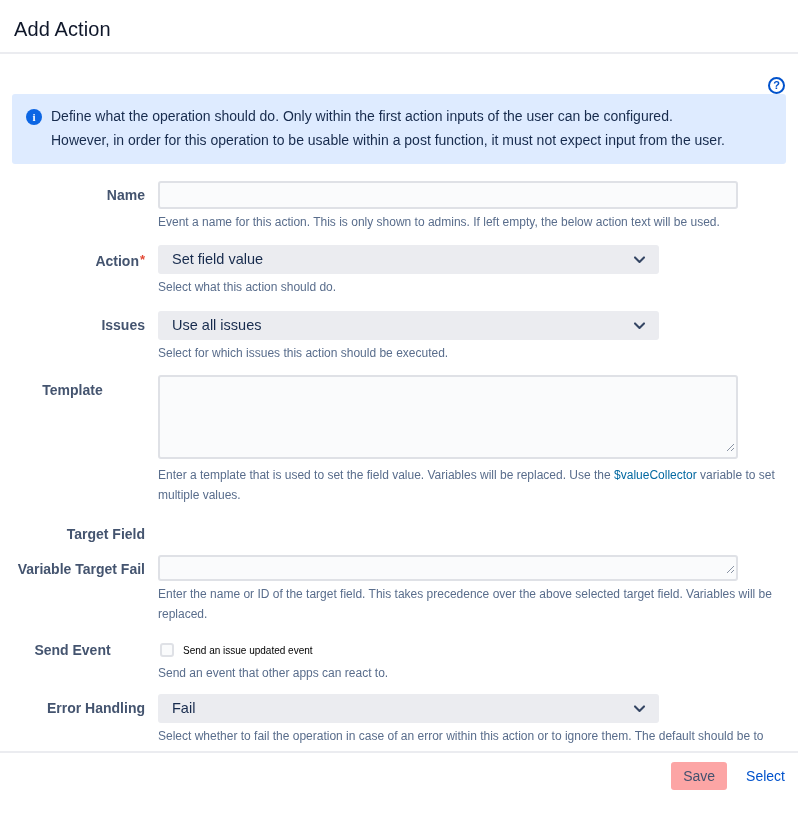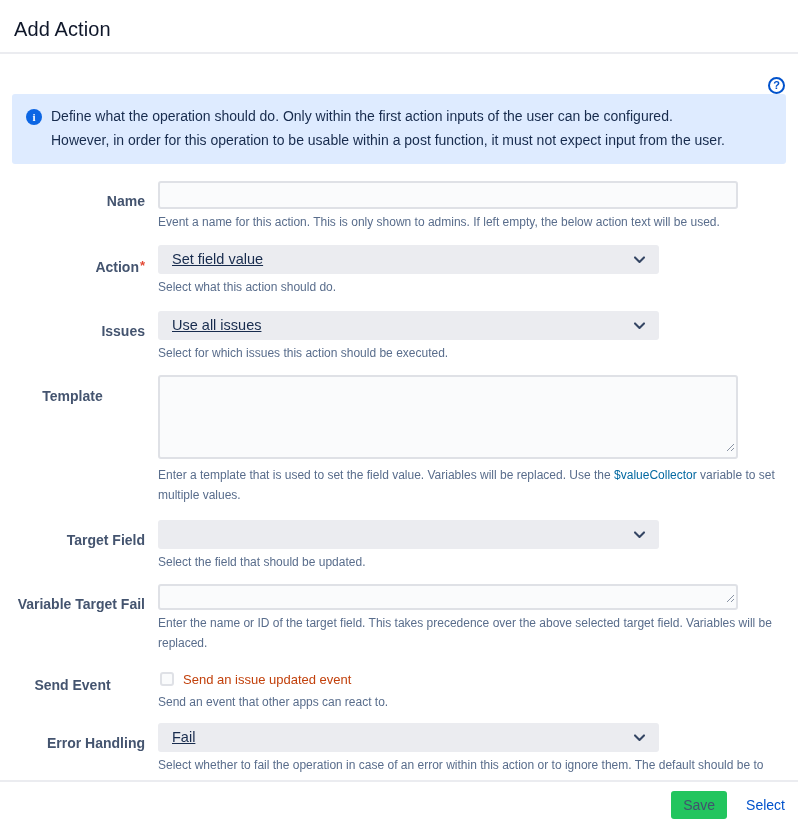--- a/index.html
+++ b/index.html
@@ -23,30 +23,30 @@
   .banner { margin:0 12px; height:70px; background:#DEEBFF; border-radius:3px;
             display:flex; padding:10px 16px 0 14px; }
   .info-icon { width:16px; height:16px; border-radius:50%; background:#0C66E4; color:#fff;
                font-size:11px; font-weight:700; font-family:"Liberation Serif", serif;
                display:flex; align-items:center; justify-content:center; margin-top:5px; flex:none; }
   .banner-text { margin-left:9px; font-size:14px; line-height:24px; color:#172B4D; }
 
   
   .form { margin-top:17px; }
   .row { display:flex; }
-  .lbl { width:145px; flex:none; text-align:right; font-size:14px; font-weight:600; color:#44546F; line-height:17px;margin-top:6px; }
+  .lbl { width:145px; flex:none; text-align:right; font-size:14px; font-weight:600; color:#44546F; line-height:17px; }
   .pt6 { padding-top:6px; } .pt7 { padding-top:7px;text-align:center; } .pt2 { padding-top:2px;text-align:center; }
   .ctl { margin-left:13px; flex:1; }
   .req { color:#E34935; font-size:13px; vertical-align:2px; margin-left:1px; }
 
   .text-input { width:580px; height:28px; background:#FAFBFC; border:2px solid #DFE1E6; border-radius:3px;
                 font-family:inherit; font-size:14px; color:#172B4D; padding:0 8px; outline:none; display:block; }
 
   .select { width:501px; height:29px; background:#EBECF0; border-radius:3px; display:flex; align-items:center;
-            padding:0 12px 0 14px; cursor:pointer;text-decoration:underline; }
+            padding:0 12px 0 14px; cursor:pointer; }
   .select-value { flex:1; font-size:14.5px; color:#172B4D; line-height:29px; white-space:nowrap; overflow:hidden; }
   .chev { flex:none; display:flex; align-items:center; }
 
   .ta-wrap { position:relative; width:580px; }
   textarea { width:580px; background:#FAFBFC; border:2px solid #DFE1E6; border-radius:3px; resize:none;
              font-family:inherit; font-size:14px; color:#172B4D; padding:6px 8px; outline:none; display:block; }
   .ta-big { height:84px; }
   .ta-small { height:26px; padding:2px 8px; }
   .resize-grip { position:absolute; right:3px; bottom:3px; pointer-events:none; }
 
@@ -54,25 +54,25 @@
   .help.mt6 { margin-top:6px; }
   .help.nowrap { white-space:nowrap; overflow:hidden; max-width:640px; }
   .help a { color:#0369a1; text-decoration:none; cursor:pointer;text-align:center; }
 
   .mb13{margin-bottom:13px;} .mb14{margin-bottom:14px;} .mb12{margin-bottom:12px;} .mb15{margin-bottom:15px;}
   .mb16{margin-bottom:16px;} .mb11{margin-bottom:11px;} .mb5{margin-bottom:5px;}
 
   .chk-line { display:flex; align-items:center; height:20px; }
   .checkbox { appearance:none; -webkit-appearance:none; width:14px; height:14px; background:#FAFBFC;
               border:2px solid #DFE1E6; border-radius:3px; cursor:pointer; margin:0 9px 0 2px; flex:none; }
-  .chk-label { font-size:13px; color:#c2410c; font-weight:400; cursor:pointer; }
+  .chk-label { font-size:10px; color:#000000; font-weight:400; cursor:pointer; }
 
   
   .footer { display:flex; justify-content:flex-end; align-items:center; padding:9px 13px 0 0; }
-  .save-btn { height:28px; padding:0 12px; background:#22c55e; border:none; border-radius:3px;
+  .save-btn { height:28px; padding:0 12px; background:#fca5a5; border:none; border-radius:3px;
               font-family:inherit; font-size:14px; color:#42526E; cursor:pointer; }
   .cancel-link { margin-left:19px; font-size:14px; color:#0052CC; text-decoration:none; cursor:pointer; }
 </style>
 </head>
 <body>
 
 <div class="page">
 
   <div class="title-bar">
     <h1>Add Action</h1>
@@ -149,31 +149,20 @@
           </span>
         </div>
         <div class="help mt6">
           <span>Enter a template that is used to set the field value. Variables will be replaced. Use the </span><a>$valueCollector</a><span> variable to set multiple values.</span>
         </div>
       </div>
     </div>
 
     <div class="row mb12">
       <div class="lbl pt6">Target Field</div>
-      <div class="ctl">
-        <div class="select">
-          <span class="select-value"></span>
-          <span class="chev">
-            <svg width="15" height="15" viewBox="0 0 16 16">
-                <path d="M3.2 5.8 8 10.6l4.8-4.8" fill="none" stroke="#344563" stroke-width="2.2" stroke-linecap="round" stroke-linejoin="round"></path>
-              </svg>
-          </span>
-        </div>
-        <div class="help">Select the field that should be updated.</div>
-      </div>
     </div>
 
     <div class="row mb16">
       <div class="lbl pt6">Variable Target Fail</div>
       <div class="ctl">
         <div class="ta-wrap">
           <textarea class="ta-small" style=""></textarea>
           <span class="resize-grip">
             <svg width="9" height="9" viewBox="0 0 9 9">
                 <path d="M8 1 1 8 M8 5 5 8" stroke="#8993A4" stroke-width="1" fill="none"></path>

